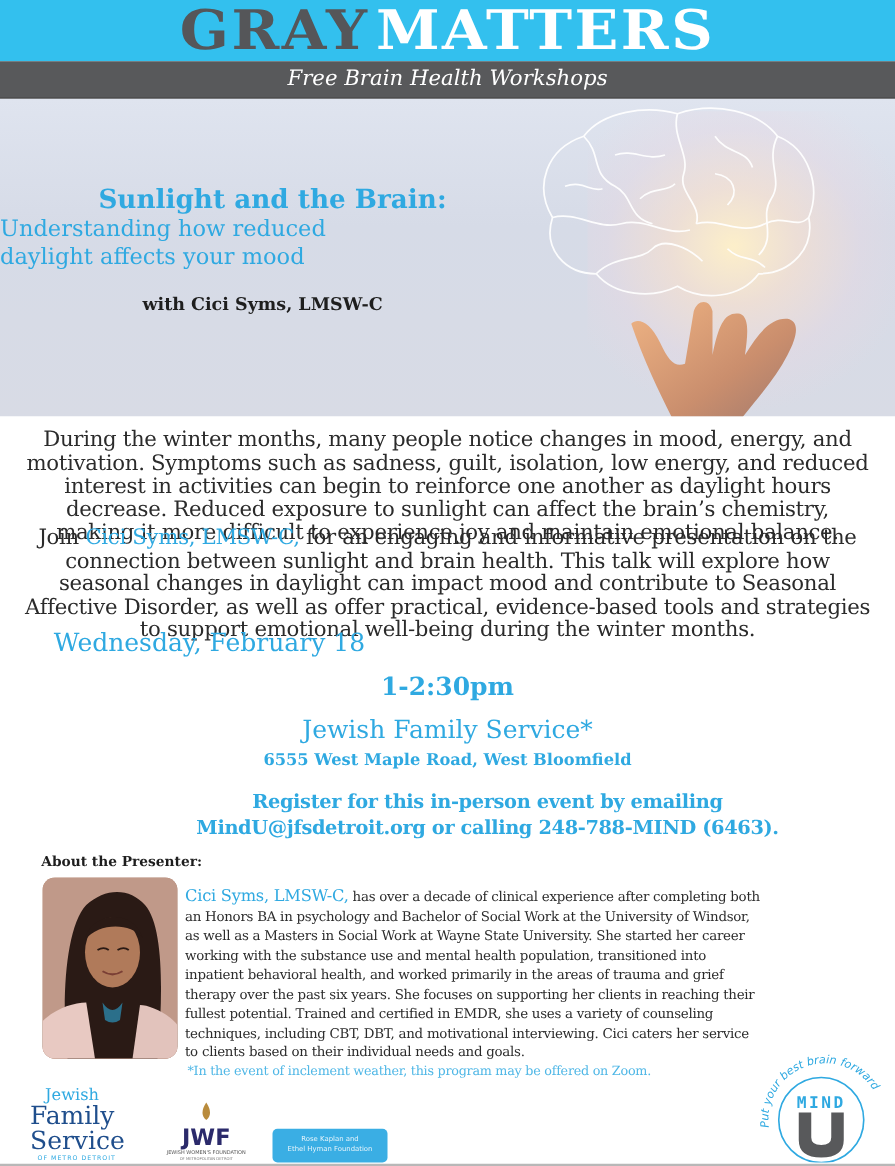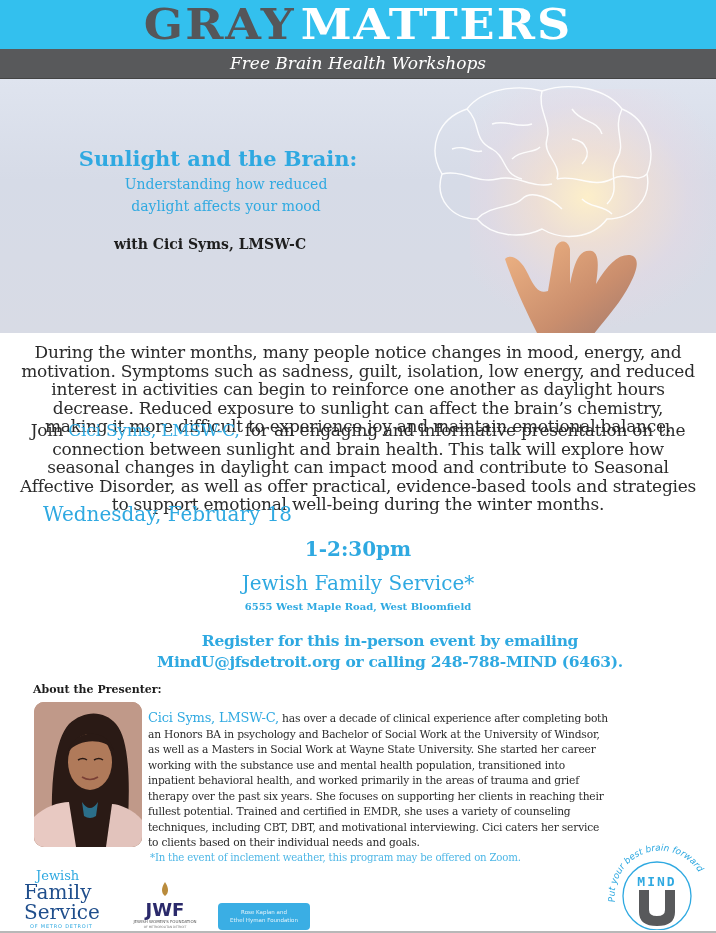--- a/index.html
+++ b/index.html
@@ -44,23 +44,23 @@
   .hero .hand {
     position: absolute; left: 500px; top: 120px; width: 180px; height: 140px;
   }
   .hero-h1 {
     position: absolute; left: 0; top: 67px; width: 420px; text-align: center;
     font-family: "DejaVu Serif", serif; font-weight: bold; color: #2fa9e1;
     font-size: 21px;
     padding-left: 16px;
   }
   .hero-h2 {
-    position: absolute; left: 0; top: 94px; width: 420px; text-align: center;
+    position: absolute; left: 0; top: 94px; width: 420px; 
     font-family: "DejaVu Serif", serif; color: #2fa9e1;
-    font-size: 14px; line-height: 22px; padding-left: 32px;
+    font-size: 18px; line-height: 22px;
   }
   .hero-with {
     position: absolute; left: 0; top: 157px; width: 420px; text-align: center;
     font-family: "DejaVu Serif", serif; font-weight: bold; color: #1e1e1e;
     font-size: 14px;
   }
 
   .intro {
     position: absolute; left: 20px; top: 343px; width: 676px;
     text-align: center; font-size: 17px; line-height: 18.5px; color: #2b2b2b;
@@ -76,21 +76,21 @@
   .event-time {
     position: absolute; left: 0; top: 537px; width: 716px; text-align: center;
     font-family: "DejaVu Serif", serif; color: #2fa9e1; font-size: 20px; font-weight: bold;
   }
   .event-place {
     position: absolute; left: 0; top: 571px; width: 716px; text-align: center;
     font-family: "DejaVu Serif", serif; color: #2fa9e1; font-size: 20px;
   }
   .event-address {
     position: absolute; left: 0; top: 601px; width: 716px; text-align: center;
-    font-family: "DejaVu Serif", serif; font-weight: bold; color: #2fa9e1; font-size: 10px;
+    font-family: "DejaVu Serif", serif; font-weight: bold; color: #2fa9e1; font-size: 13px;
   }
 
   .register {
     position: absolute; left: 0; top: 630px; width: 716px; text-align: center;
     font-family: "DejaVu Serif", serif; font-weight: bold; color: #2fa9e1;
     font-size: 15.5px; line-height: 21px; letter-spacing: -0.3px; margin-left: 32px;
   }
 
   .about-label {
     position: absolute; left: 33px; top: 683px;

